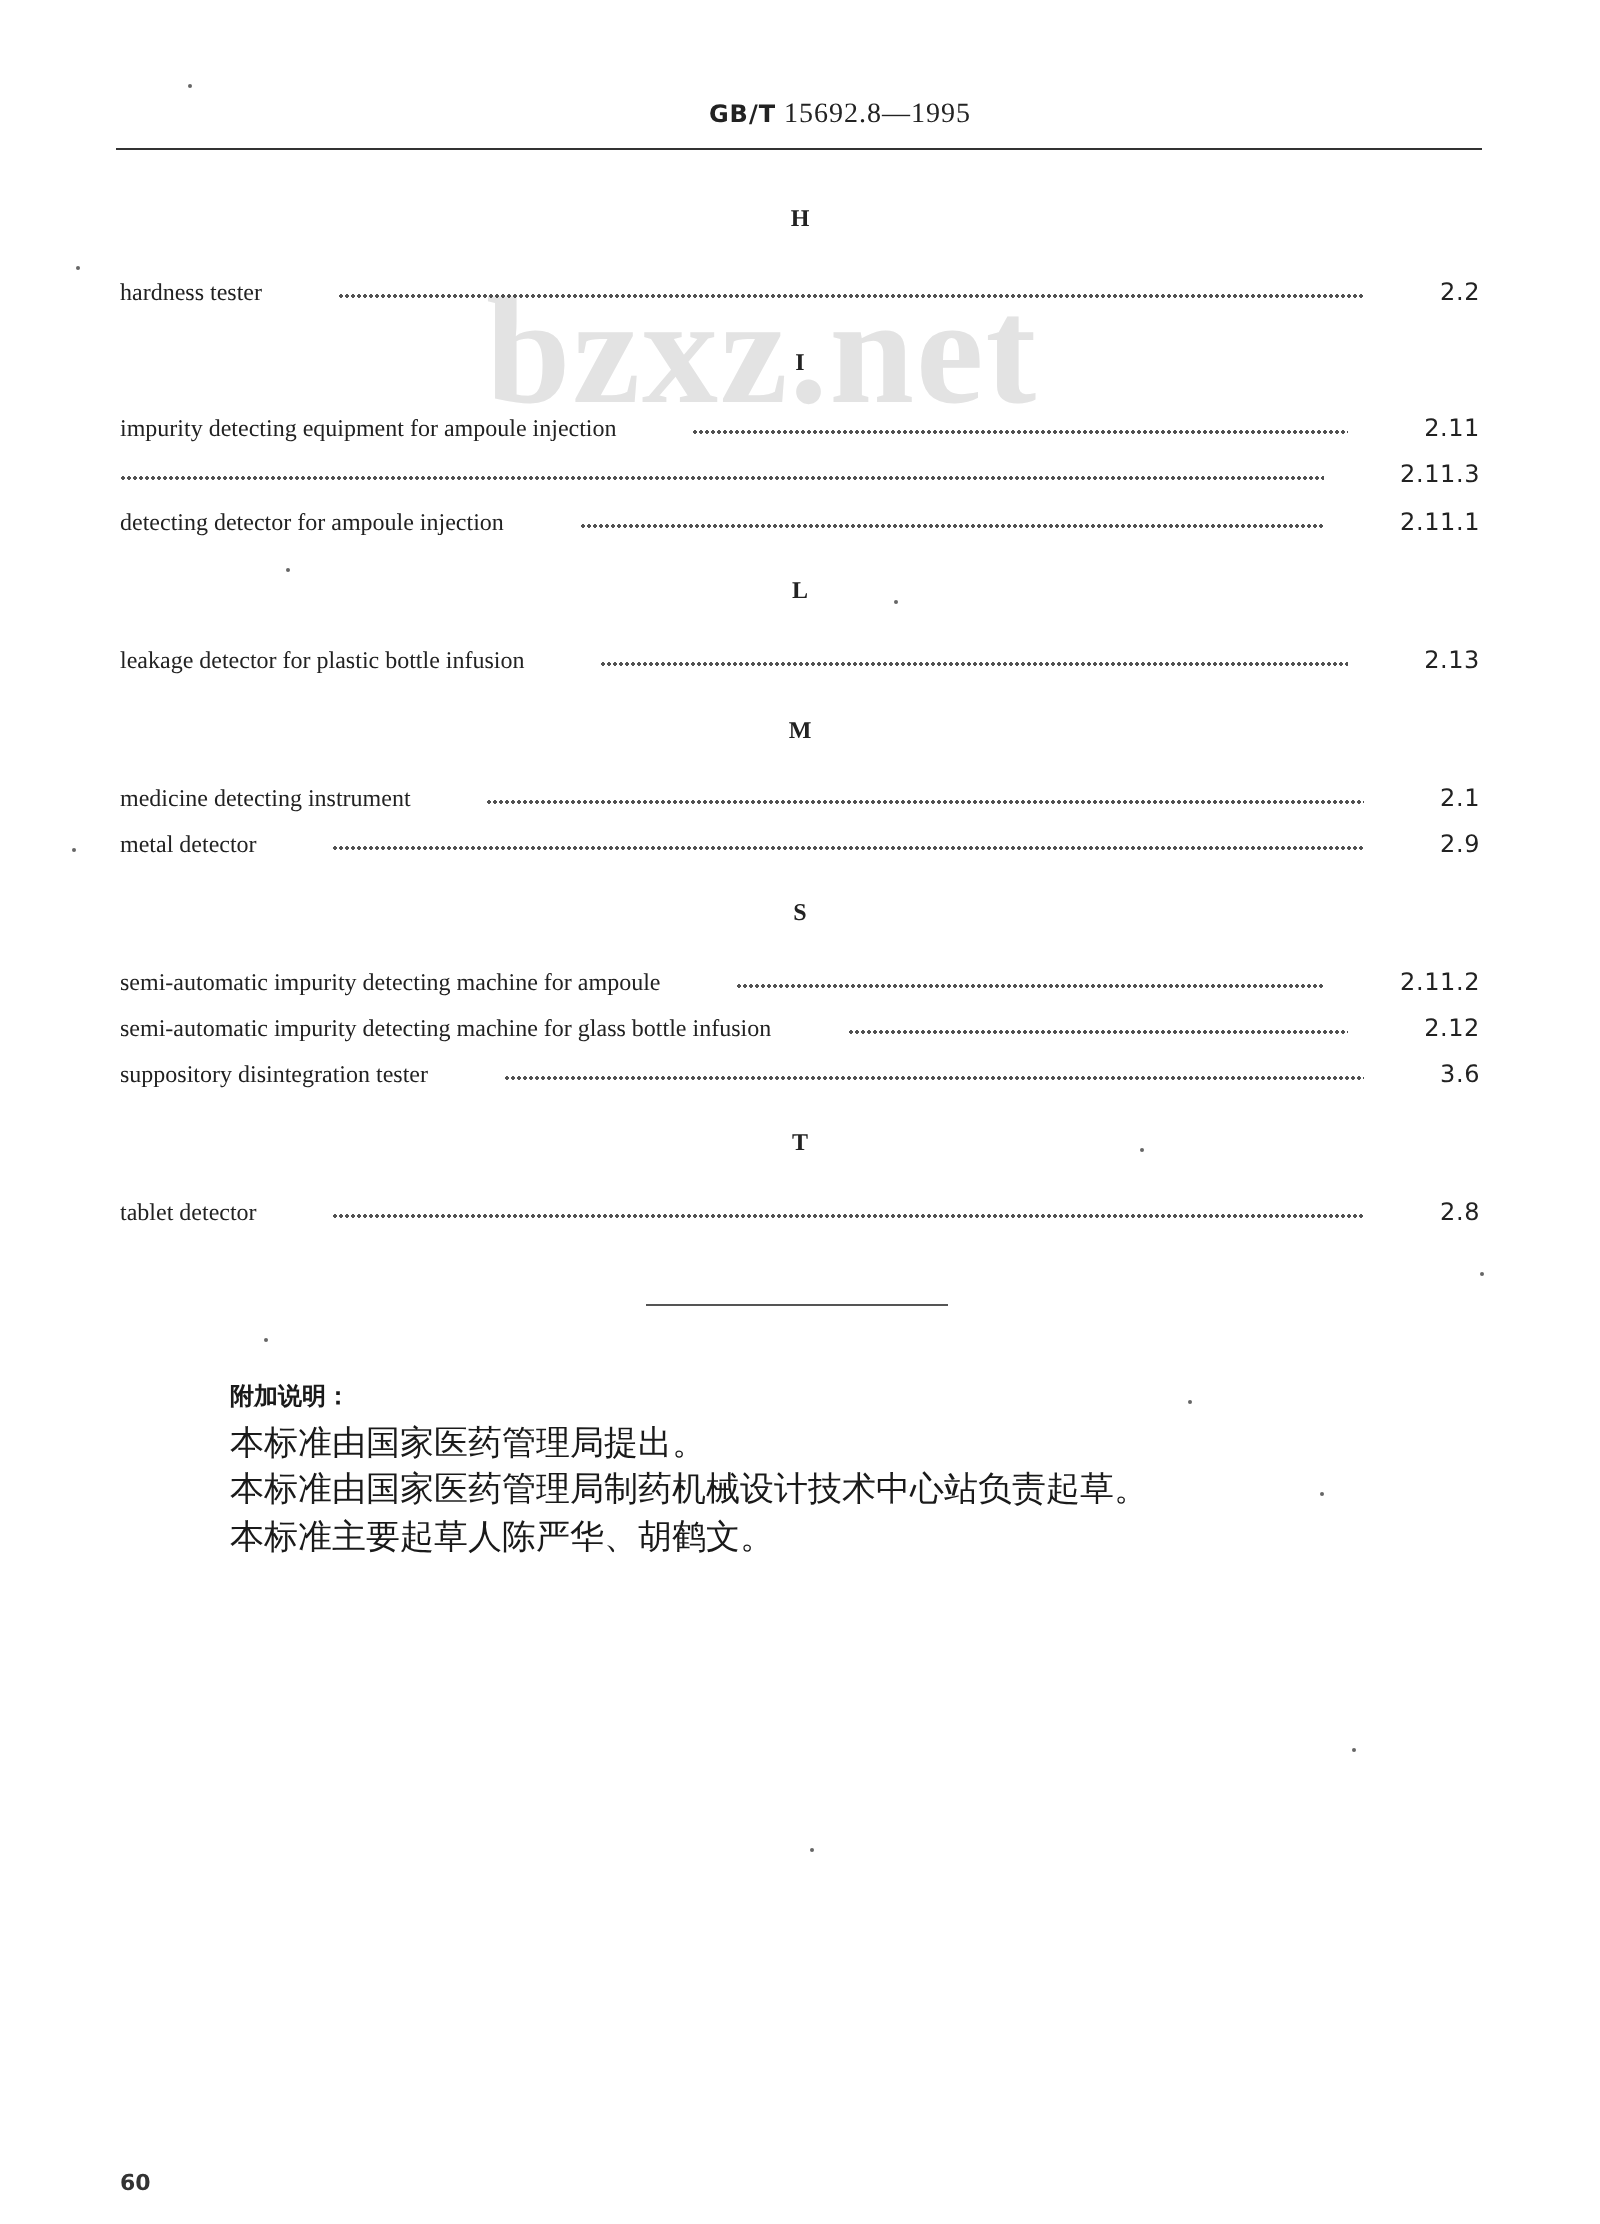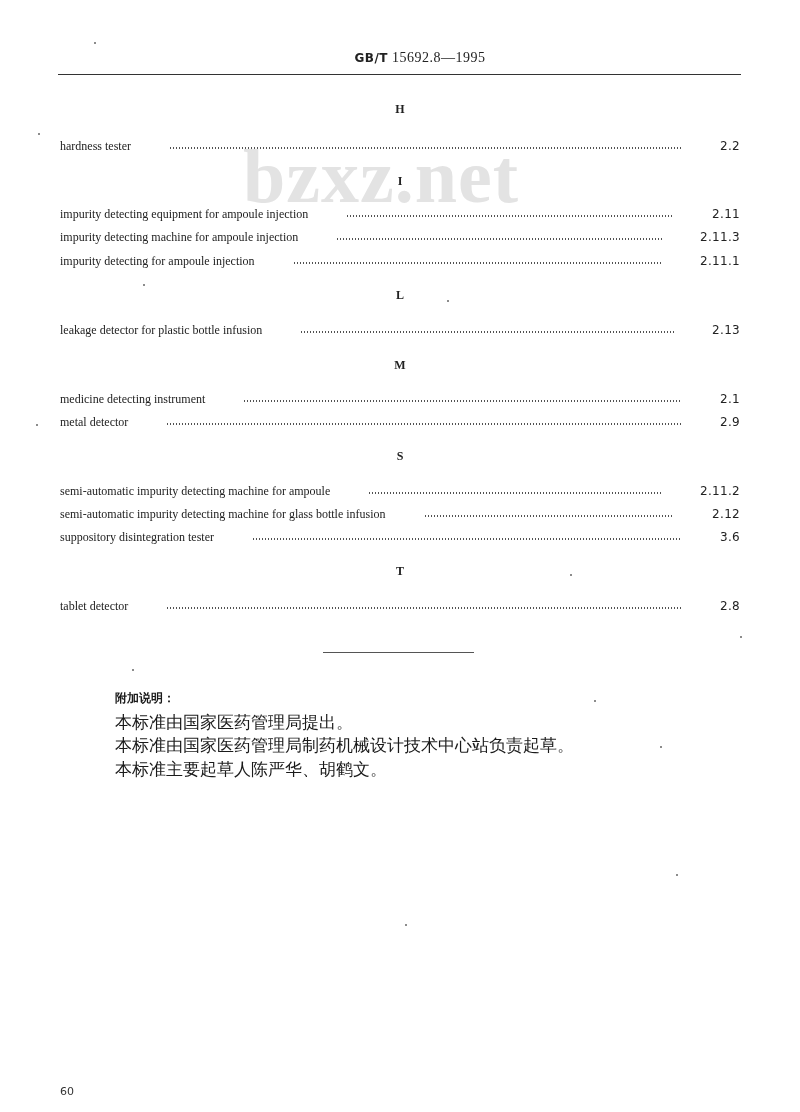--- a/index.html
+++ b/index.html
@@ -45,21 +45,21 @@
   }
   .short-rule {
     position: absolute; top: 652px; left: 323px; width: 151px; height: 0;
     border-top: 1.5px solid #555;
   }
   .notes { position: absolute; left: 88px; top: 688px; font-family: "DejaVu Sans", sans-serif; margin-left: 27px; }
   .notes .note-title { font-size: 12px; font-weight: bold; height: 23.5px; line-height: 20px; }
   .notes .note-line { font-size: 17px; height: 23.5px; line-height: 20px; white-space: nowrap; }
   .page-number {
     position: absolute; left: 60px; top: 1085px; font-family: "DejaVu Sans", sans-serif;
-    font-size: 11px; font-weight: normal; color: #333;
+    font-size: 11px; font-weight: bold; color: #333;
   }
   .speck { position: absolute; width: 2px; height: 2px; background: #666; border-radius: 1px; }
 </style>
 </head>
 <body>
 
 <div class="page">
 
   <div class="std-header">
     <span class="gb">GB/T</span>
@@ -78,26 +78,25 @@
       <span class="ref">2.2</span>
     </div>
 
     <div class="letter" style="top:174px">I</div>
     <div class="entry" style="top:207px">
       <span class="term">impurity detecting equipment for ampoule injection</span>
       <span class="leader"></span>
       <span class="ref">2.11</span>
     </div>
     <div class="entry" style="top:230px">
-      <span class="term">impurity detecting machine for ampoule injection</span>
       <span class="leader"></span>
       <span class="ref">2.11.3</span>
     </div>
     <div class="entry" style="top:254px">
-      <span class="term">impurity detecting for ampoule injection</span>
+      <span class="term">detecting detector for ampoule injection</span>
       <span class="leader"></span>
       <span class="ref">2.11.1</span>
     </div>
 
     <div class="letter" style="top:288px">L</div>
     <div class="entry" style="top:323px">
       <span class="term">leakage detector for plastic bottle infusion</span>
       <span class="leader"></span>
       <span class="ref">2.13</span>
     </div>

